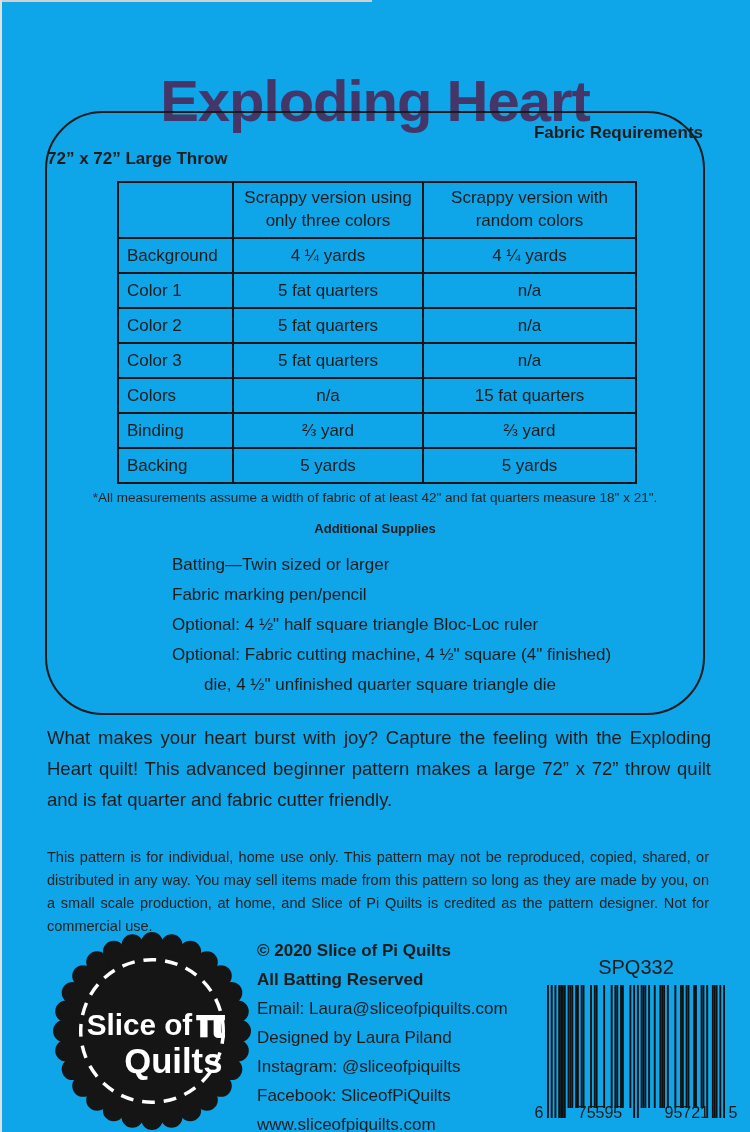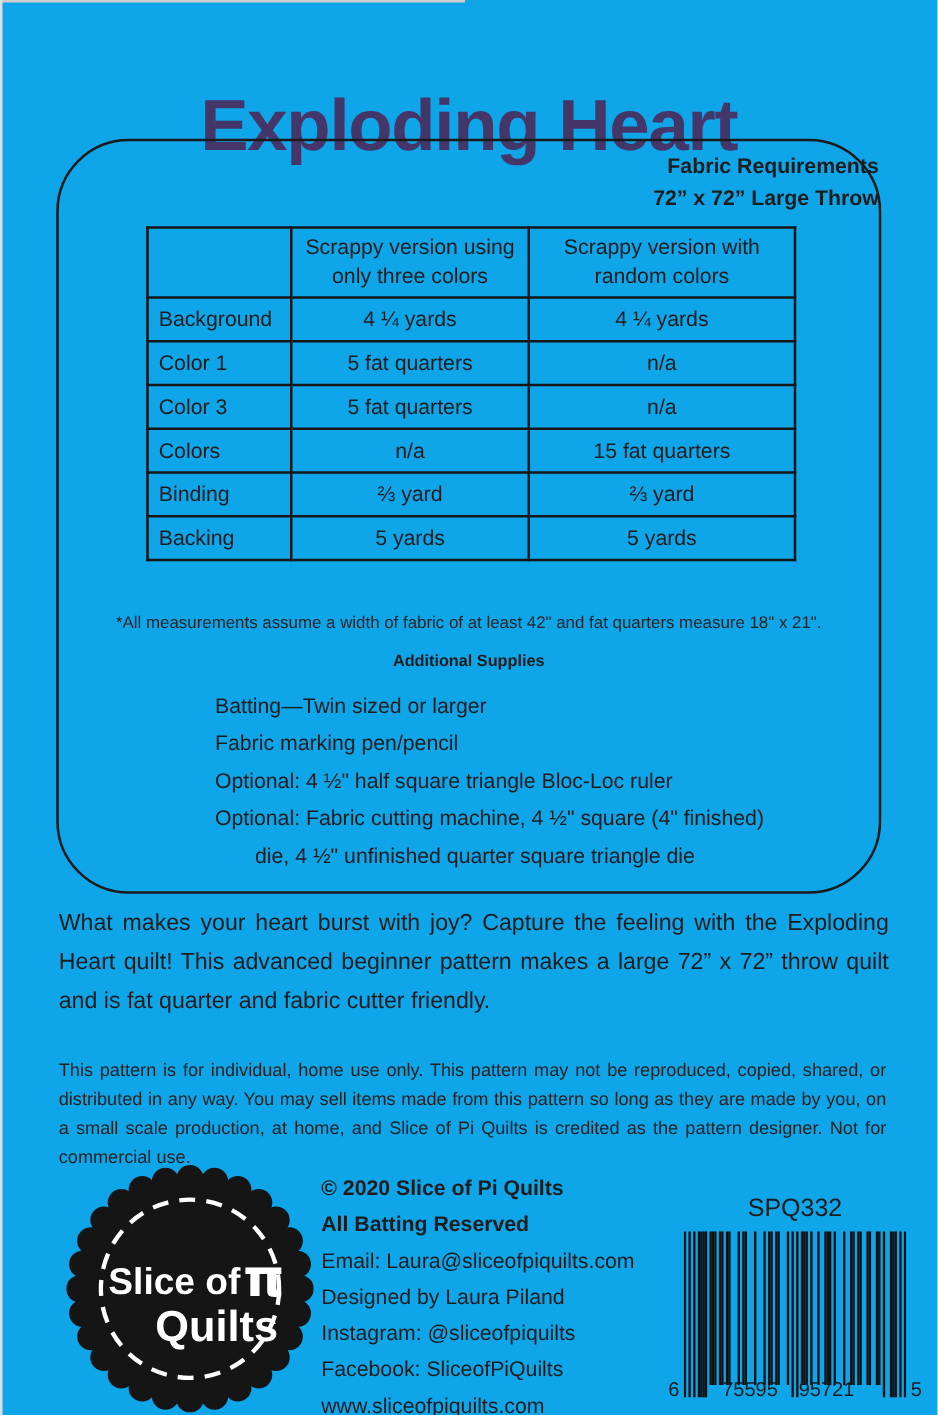--- a/index.html
+++ b/index.html
@@ -10,21 +10,21 @@
   .scan-edge-top{position:absolute;left:0;top:0;width:372px;height:2px;background:#cfcfcf;}
   .scan-edge-left{position:absolute;left:0;top:0;width:2px;height:1132px;background:#e0e0e0;}
 
   .title{position:absolute;top:28px;left:0;width:100%;text-align:center;
          font-size:58px;font-weight:bold;letter-spacing:-1px;color:#443668;}
 
   .req-box{position:absolute;left:45px;top:111px;width:660px;height:604px;
            border:2px solid #1b1b1b;border-radius:58px;box-sizing:border-box;}
   .box-h1{position:absolute;top:10px;left:0;width:100%;text-align:right;
           font-size:17px;font-weight:bold;}
-  .box-h2{position:absolute;top:36px;left:0;width:100%;text-align:right;
+  .box-h2{position:absolute;top:36px;left:0;width:100%;text-align:left;
           font-size:17px;font-weight:bold;}
 
   table.req{position:absolute;left:70px;top:68px;width:518px;border-collapse:collapse;
             table-layout:fixed;}
   table.req th,table.req td{border:2px solid #161616;font-size:17px;color:#1c1c1c;
             text-align:center;padding:0;margin-top:10px;}
   table.req thead tr{height:56px;}
   table.req th{font-weight:normal;line-height:1.35;}
   table.req tbody tr{height:35px;}
   table.req td.rowlabel{text-align:left;padding-left:8px;}
@@ -51,21 +51,21 @@
   .copyright .bold{font-weight:bold;}
 
   .barcode{position:absolute;left:533px;top:946px;width:215px;height:186px;}
   .barcode .sku{position:absolute;left:14px;top:10px;width:178px;text-align:center;
                 font-size:20px;color:#1c1c1c;}
   .barcode svg{position:absolute;left:14px;top:39px;width:178px;height:133px;}
   .barcode svg rect{fill:#111111;}
   .bc-digit{position:absolute;top:158px;font-size:16px;color:#1c1c1c;}
   .bc-d0{left:0;width:12px;text-align:center;}
   .bc-g1{left:32px;width:70px;text-align:center;}
-  .bc-g2{left:106px;width:70px;text-align:left;}
+  .bc-g2{left:106px;width:70px;text-align:right;}
   .bc-d5{left:193px;width:14px;text-align:center;}
 </style>
 </head>
 <body>
 
 <div class="page">
 
   <div class="scan-edge-top"></div>
   <div class="scan-edge-left"></div>
 
@@ -89,20 +89,25 @@
         </tr>
       </thead>
       <tbody id="table-body">
           <tr>
             <td class="rowlabel">Background</td>
             <td>4 ¼ yards</td>
             <td>4 ¼ yards</td>
           </tr>
           <tr>
             <td class="rowlabel">Color 1</td>
+            <td>5 fat quarters</td>
+            <td>n/a</td>
+          </tr>
+          <tr>
+            <td class="rowlabel">Color 2</td>
             <td>5 fat quarters</td>
             <td>n/a</td>
           </tr>
           <tr>
             <td class="rowlabel">Color 3</td>
             <td>5 fat quarters</td>
             <td>n/a</td>
           </tr>
           <tr>
             <td class="rowlabel">Colors</td>

